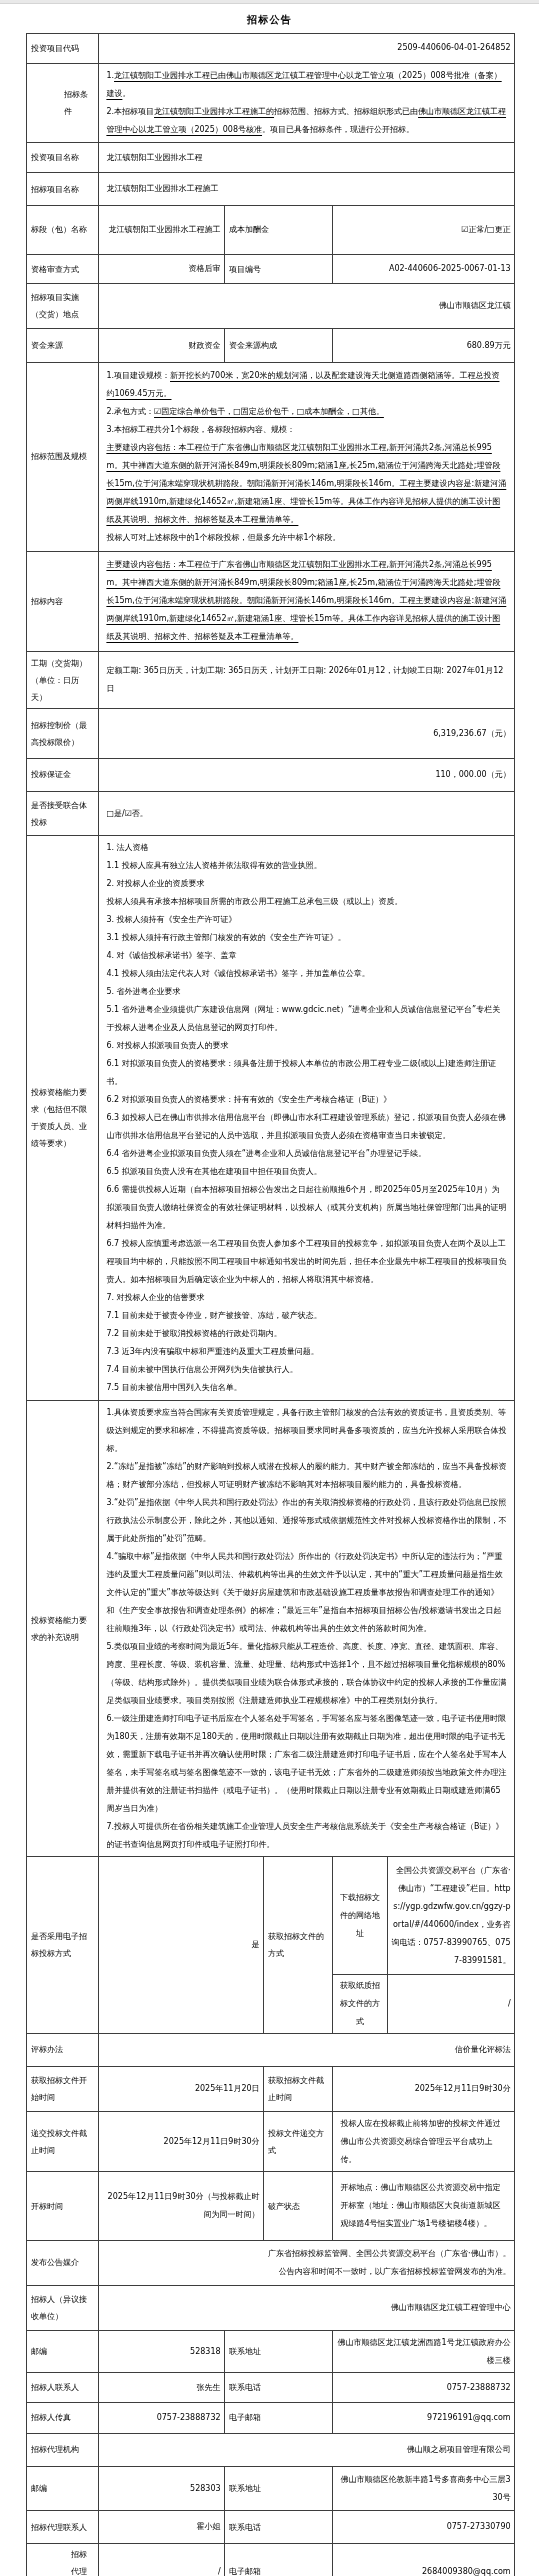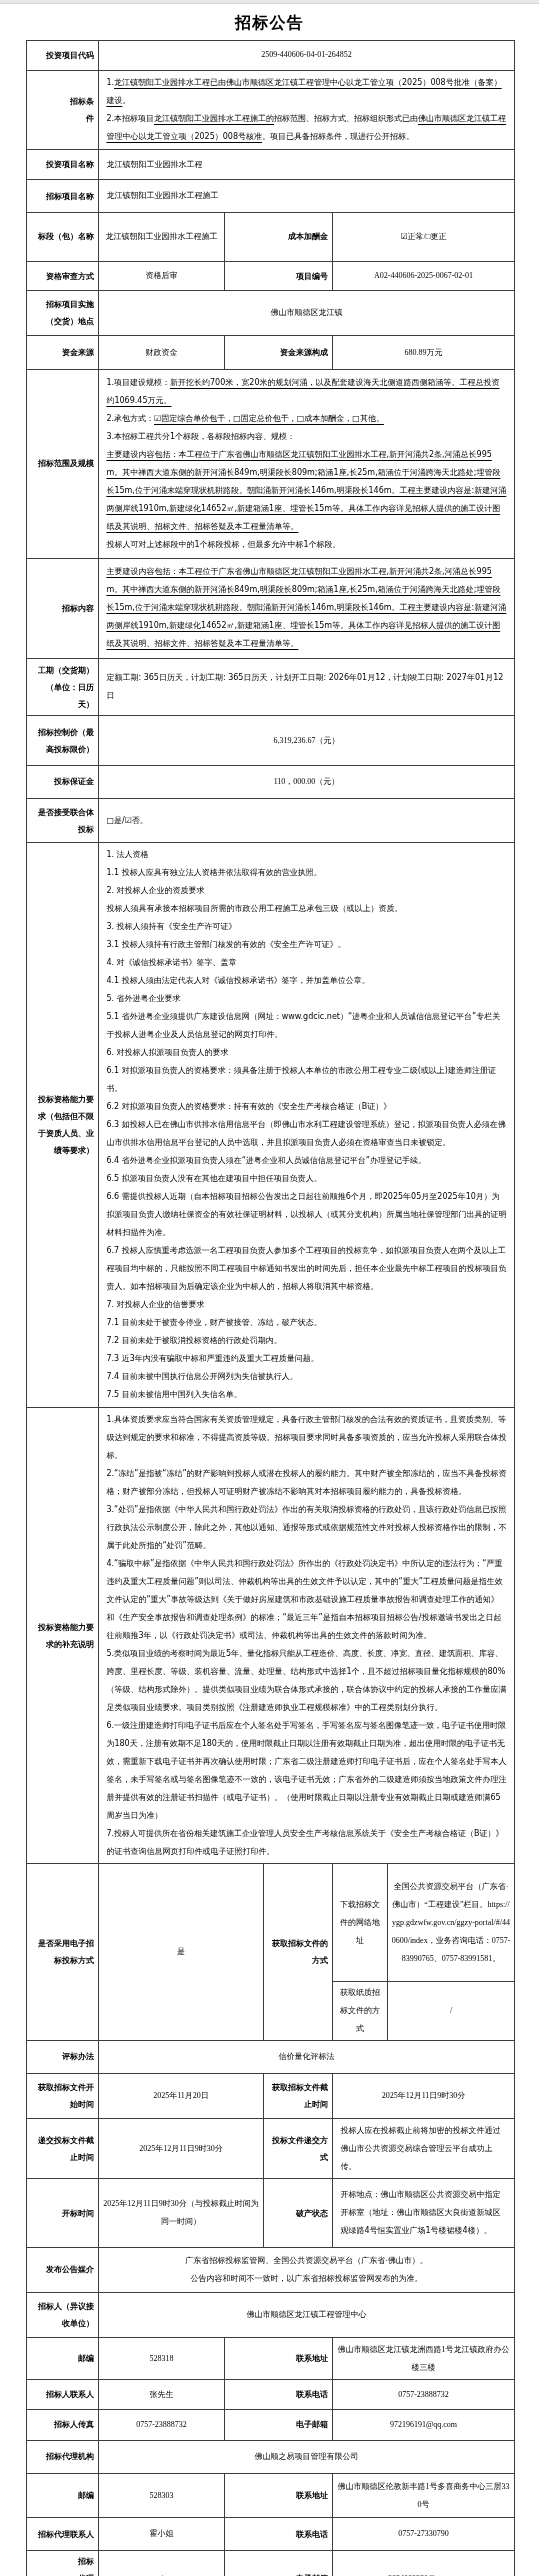--- a/index.html
+++ b/index.html
@@ -2,38 +2,38 @@
 <html style="font-size:10.8px"><head>
 <meta charset="utf-8">
 <style>
   html,body{margin:0;padding:0;}
   body{
     width:539px;height:2576px;overflow:hidden;background:#ffffff;color:#000;
     font-family:"DejaVu Sans","Liberation Sans",sans-serif;
   }
   .top-strip{height:3.4px;background:#e9e9e9;border-bottom:0.7px solid #d5d5d5;}
   h1.page-title{
-    font-size:16px;font-weight:bold;text-align:center;
+    font-size:10px;font-weight:bold;text-align:center;
     margin:8.8px 0 6px 0;letter-spacing:1.3px;
   }
   table.doc-table{
     border-collapse:collapse;table-layout:fixed;
     width:488px;margin-left:26px;
   }
   .doc-table td{
     border:0.7px solid #3d3d3d;vertical-align:middle;
     font-size:8px;padding:2px 3.4px;word-break:break-all;
   }
   td.label{
-    font-weight:bold;text-align:right;line-height:17px;padding:2.7px 4px;
+    font-weight:normal;text-align:left;line-height:17px;padding:2.7px 4px;
   }
   td.val-center{text-align:center;}
   td.val-left{text-align:left;padding:2.7px 7.4px;}
   .para{line-height:18px;text-align:inherit;}
-  td.val-center .para{text-align:center;font-family:Liberation Serif, serif;}
+  td.val-center .para{text-align:right;}
   .ul{text-decoration:underline;text-underline-offset:2.7px;}
   td.sub-label{font-weight:normal;text-align:center;line-height:18px;}
 </style>
 </head>
 <body>
 
 <div class="top-strip"></div>
 <h1 class="page-title">招标公告</h1>
 
 <table class="doc-table">
@@ -81,21 +81,21 @@
           <div class="para"><span>☑正常/□更正</span></div>
         </td>
       </tr>
       <tr>
         <td class="label" style="height: 23px;">资格审查方式</td>
         <td colspan="1" class="val-center">
           <div class="para"><span>资格后审</span></div>
         </td>
         <td colspan="2" class="label">项目编号</td>
         <td colspan="2" class="val-center">
-          <div class="para"><span>A02-440606-2025-0067-02-01</span></div>
+          <div class="para"><span>A02-440606-2025-0067-01-13</span></div>
         </td>
       </tr>
       <tr>
         <td class="label" style="height: 38px;">招标项目实施（交货）地点</td>
         <td colspan="5" class="val-center">
           <div class="para"><span>佛山市顺德区龙江镇</span></div>
         </td>
       </tr>
       <tr>
         <td class="label" style="height: 28px;">资金来源</td>

